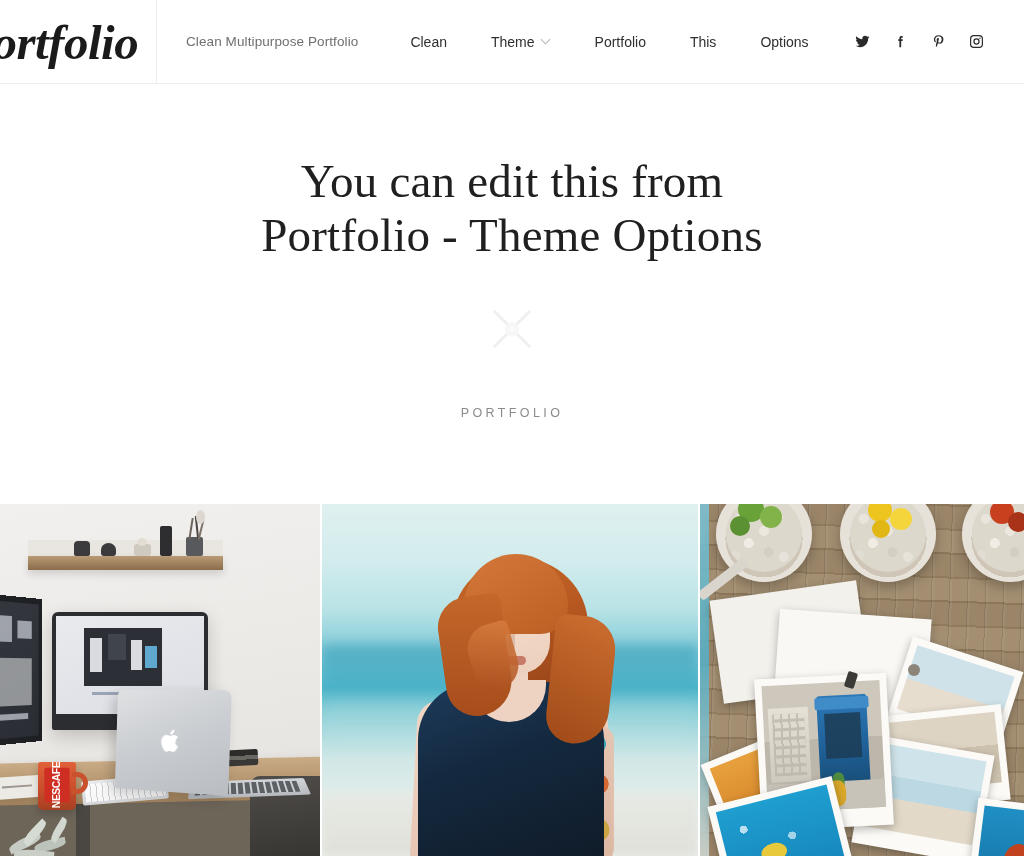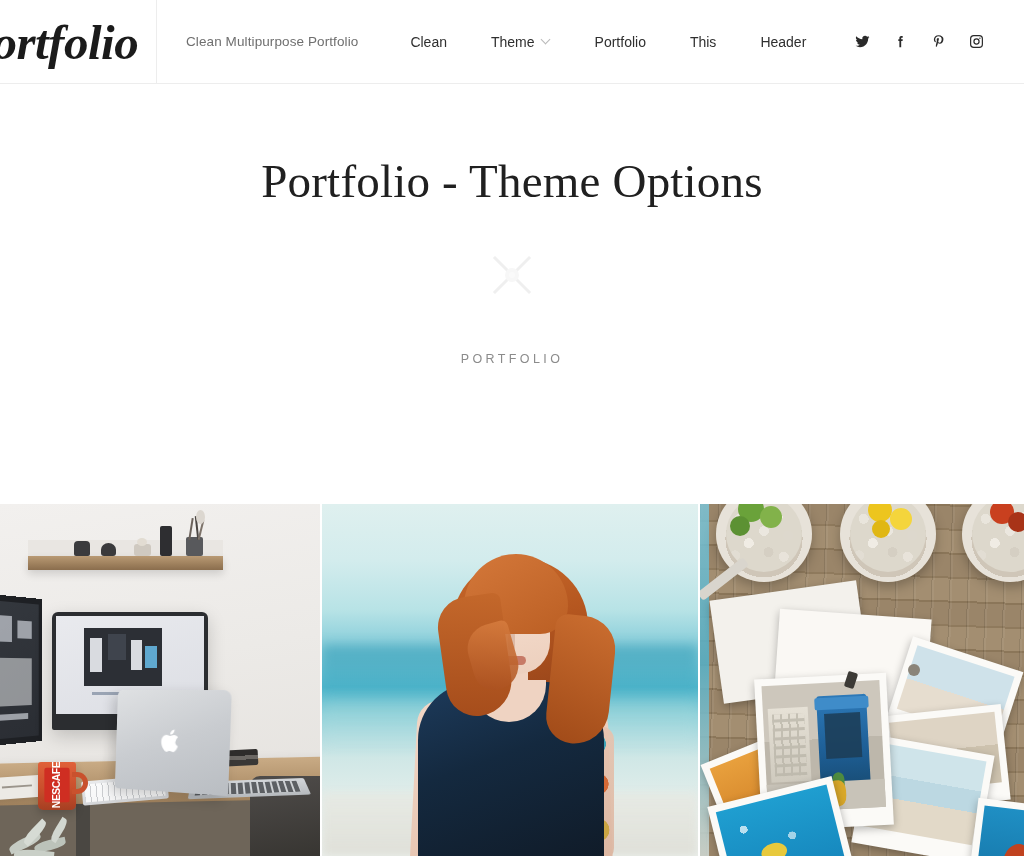--- a/index.html
+++ b/index.html
@@ -625,21 +625,21 @@
 
       <a class="nav-item" href="#">
         <span>Portfolio</span>
       </a>
 
       <a class="nav-item" href="#">
         <span>This</span>
       </a>
 
       <a class="nav-item" href="#">
-        <span>Header</span>
+        <span>Options</span>
       </a>
 
     </nav>
 
     <div class="social-group">
 
       <a class="social-link" href="#">
         <svg width="15" height="15" viewBox="0 0 24 24" fill="currentColor" aria-hidden="true">
           <path d="M23 4.9c-.8.4-1.7.7-2.6.8 1-.6 1.7-1.5 2-2.6-.9.5-1.9.9-2.9 1.1a4.6 4.6 0 0 0-7.8 4.2C7.9 8.2 4.5 6.4 2.2 3.6a4.6 4.6 0 0 0 1.4 6.1c-.7 0-1.4-.2-2-.5 0 2.2 1.6 4.1 3.7 4.5-.6.2-1.3.2-2 .1a4.6 4.6 0 0 0 4.3 3.2A9.2 9.2 0 0 1 1 18.9a13 13 0 0 0 7 2.1c8.4 0 13-7 13-13v-.6c.9-.7 1.6-1.5 2-2.5z"></path>
         </svg>
@@ -665,20 +665,21 @@
         </svg>
       </a>
 
     </div>
   </div>
 </header>
 
 <section class="hero">
 
   <h1 class="hero-heading">
+    <span class="hl">You can edit this from</span>
     <span class="hl">Portfolio - Theme Options</span>
   </h1>
 
   <div class="hero-ornament">
     <svg width="54" height="54" viewBox="0 0 54 54" aria-hidden="true">
       <g stroke="#efefef" stroke-width="3" fill="none" stroke-linecap="square">
         <line x1="10" y1="10" x2="44" y2="44"></line>
         <line x1="44" y1="10" x2="10" y2="44"></line>
       </g>
       <circle cx="27" cy="27" r="7" fill="#f7f7f7"></circle>

